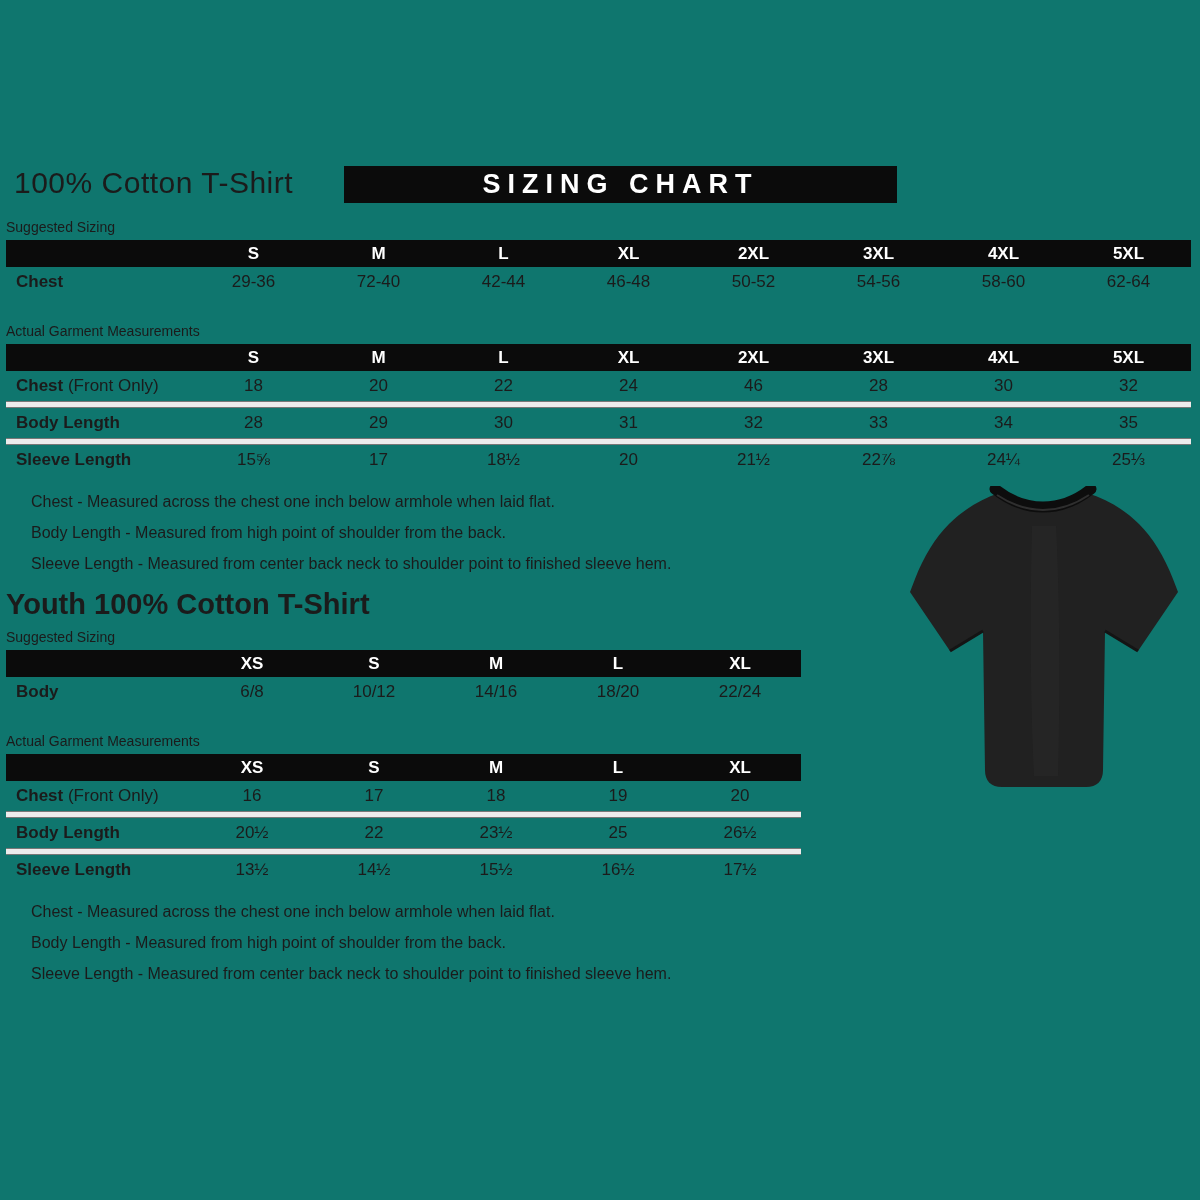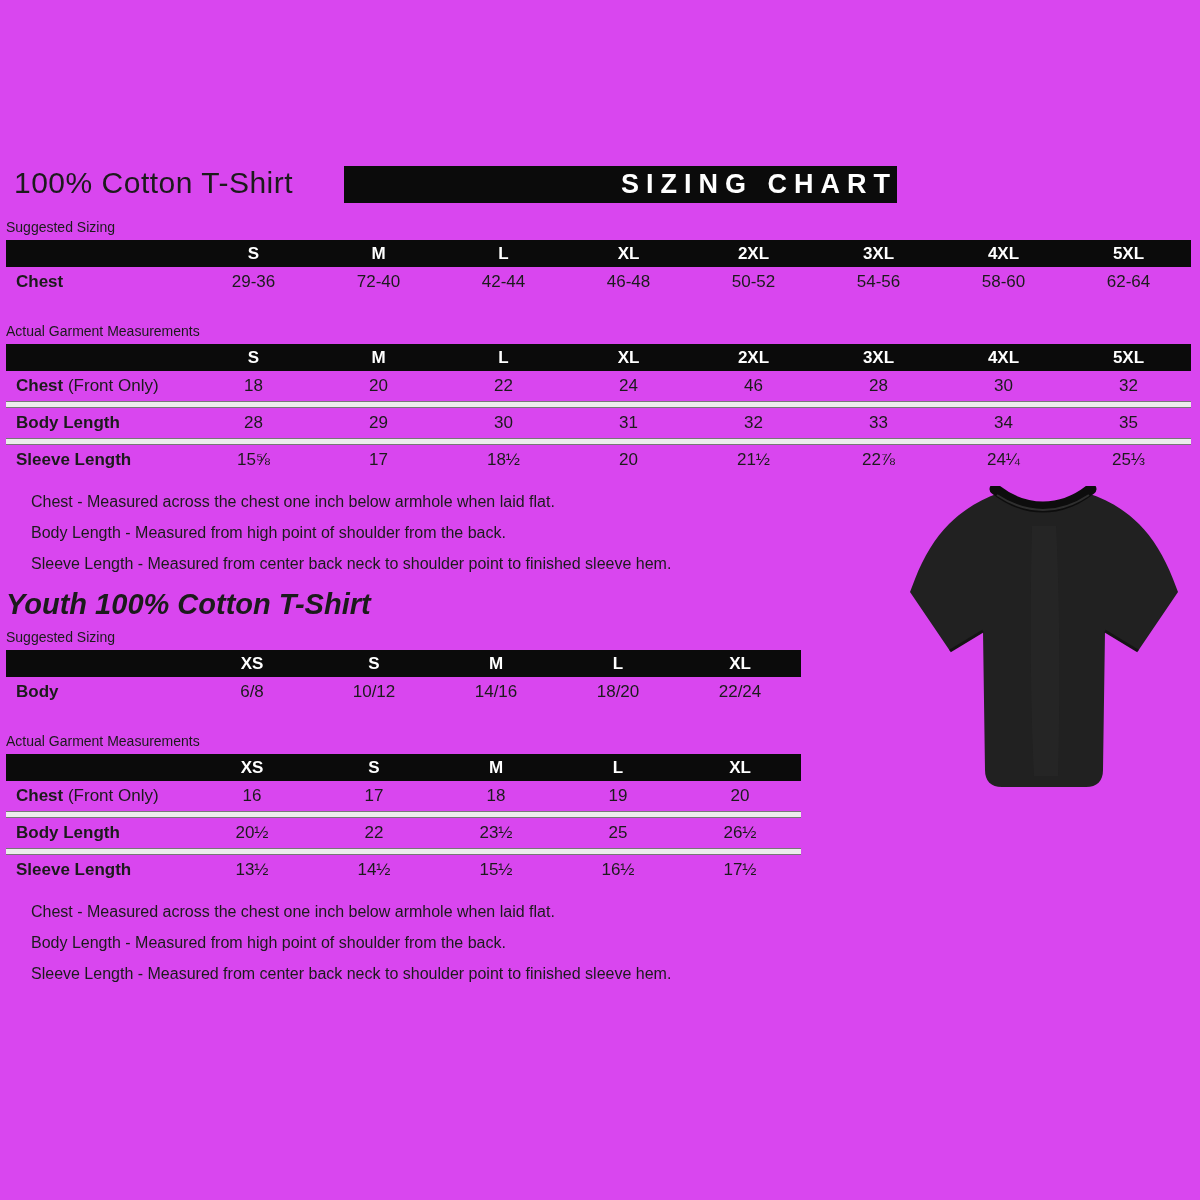--- a/index.html
+++ b/index.html
@@ -1,25 +1,25 @@
 <!DOCTYPE html>
 <html><head>
 <meta charset="utf-8">
 <style>
   html,body { margin:0; padding:0; background:#ffffff; }
   body { font-family:"Liberation Sans", sans-serif; color:#1b1b1b; }
-  .page { position:relative; width:1200px; height:1200px; background:#d946ef; overflow:hidden;
+  .page { position:relative; width:1200px; height:1200px; background:#0f766e; overflow:hidden;
           padding:166px 0 0 0; box-sizing:border-box; }
 
   
   .top-row { display:flex; align-items:flex-start; height:44px; }
   .adult-title { font-size:30px; font-weight:500; letter-spacing:0.5px; margin:0 0 0 14px;
                  width:330px; line-height:34px; }
   .banner { width:553px; height:37px; background:#0b0b0b; color:#ffffff; font-weight:700;
-            font-size:27px; letter-spacing:7px; text-align:right; line-height:37px; }
+            font-size:27px; letter-spacing:7px; text-align:center; line-height:37px; }
 
   .section-label { font-size:14px; margin:9px 0 0 6px; }
 
   
   .tbl { margin-left:6px; }
   .tr { display:flex; align-items:center; height:30px; font-size:17px; }
   .tr.head { background:#0b0b0b; color:#ffffff; font-weight:700; height:27px; }
   .cell-label { width:185px; padding-left:10px; box-sizing:border-box; white-space:nowrap; }
   .cell-label b { font-weight:700; }
   .cell { width:125px; text-align:center; }
@@ -27,21 +27,21 @@
   .adult-w { width:1185px; }
   .youth-w { width:795px; }
   .sep { height:5px; border-top:1px solid #777; border-bottom:1px solid #777;
          background:#ececec; }
   .mt-table { margin-top:5px; }
   .mt-actual { margin-top:26px; }
 
   .notes { margin:16px 0 0 14px; }
   .notes p { margin:0 0 10px 17px; font-size:16px; line-height:21px; }
 
-  .youth-title { font-size:29px; font-weight:700; margin:14px 0 0 6px; line-height:32px;font-style:italic; }
+  .youth-title { font-size:29px; font-weight:700; margin:14px 0 0 6px; line-height:32px; }
 
   
   .tshirt-wrap { position:absolute; left:892px; top:486px; width:302px; height:318px; }
 </style>
 </head>
 <body>
 
 <div class="page">
 
   <div class="top-row">

